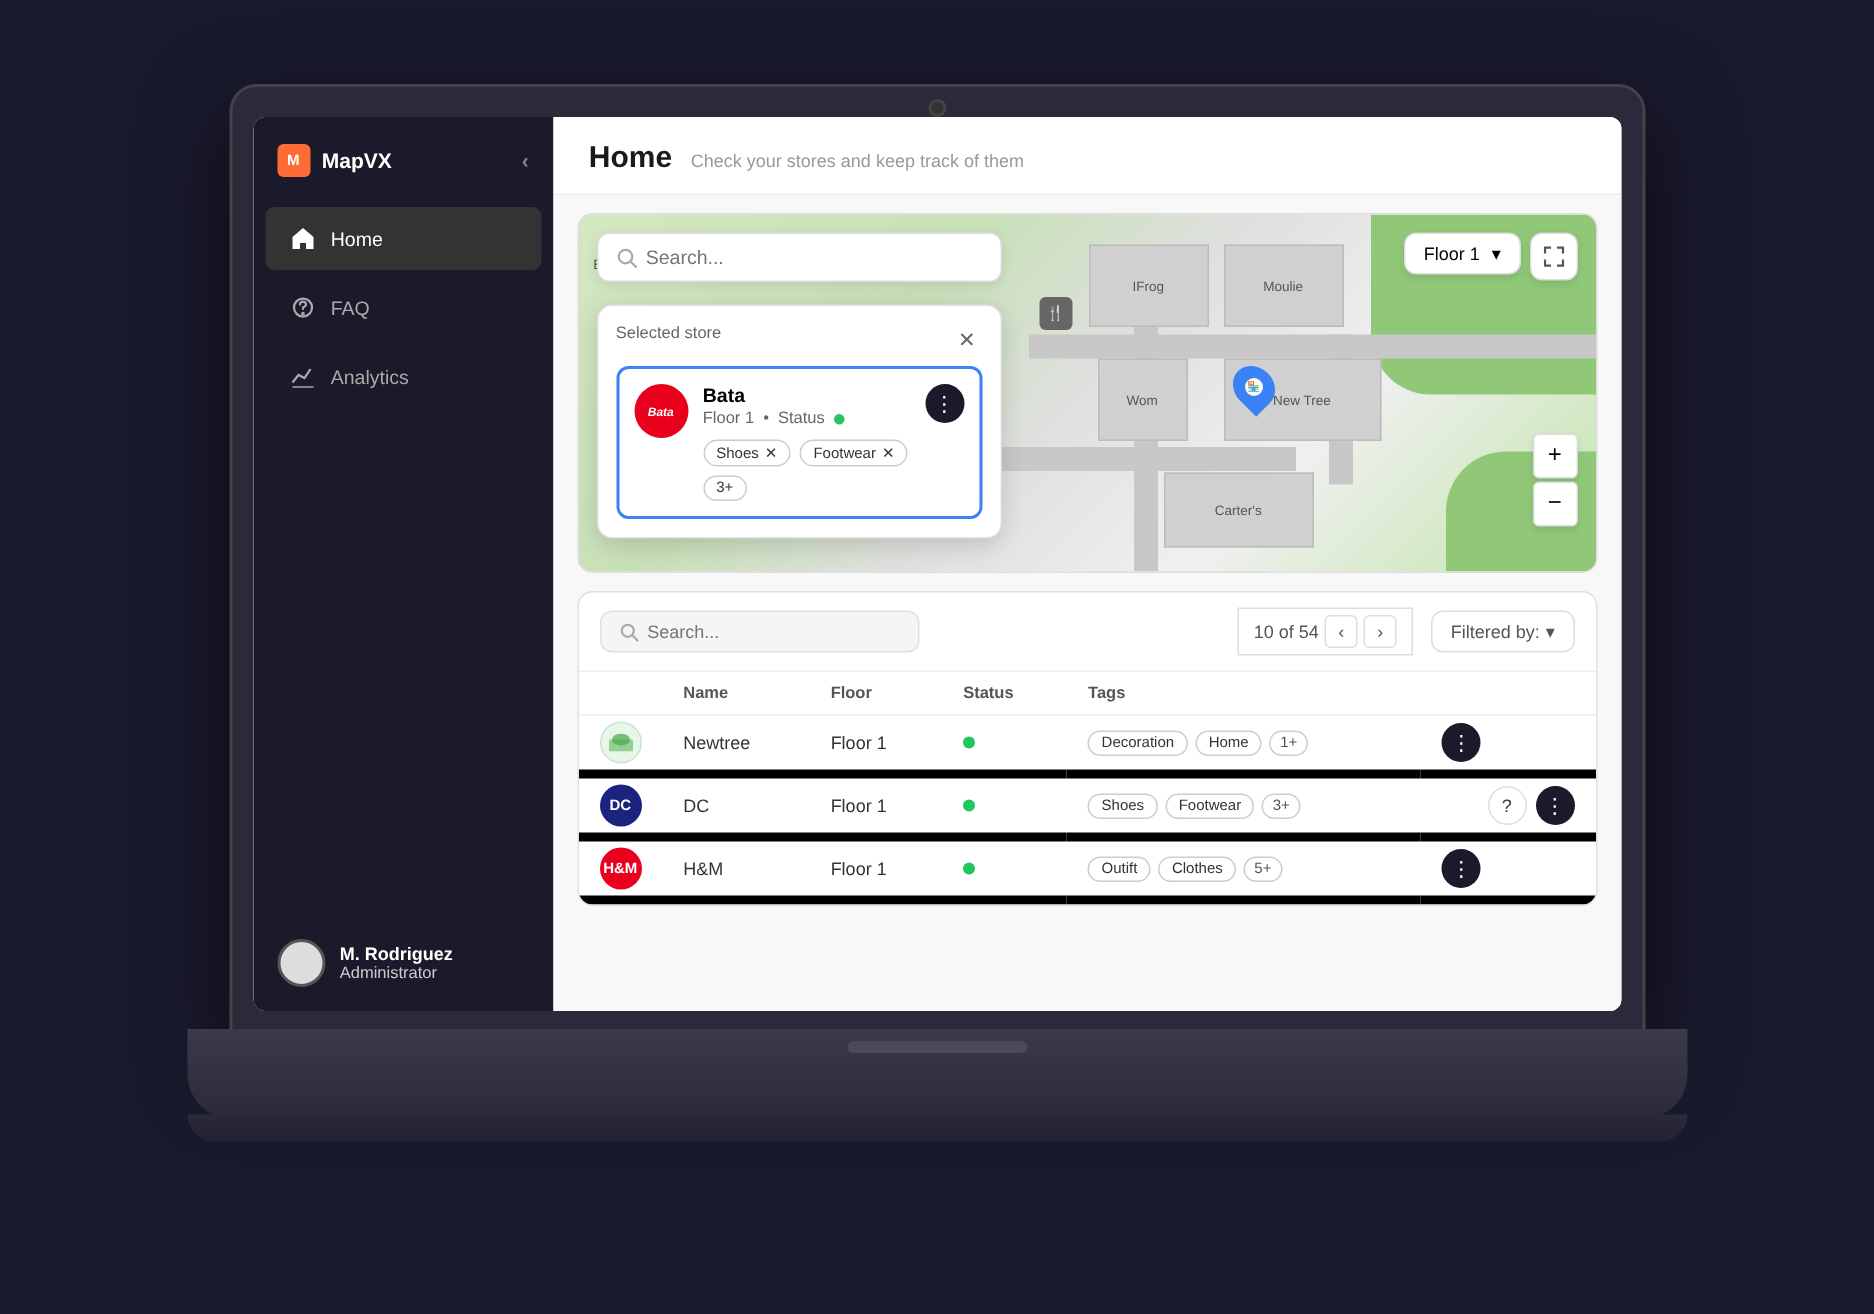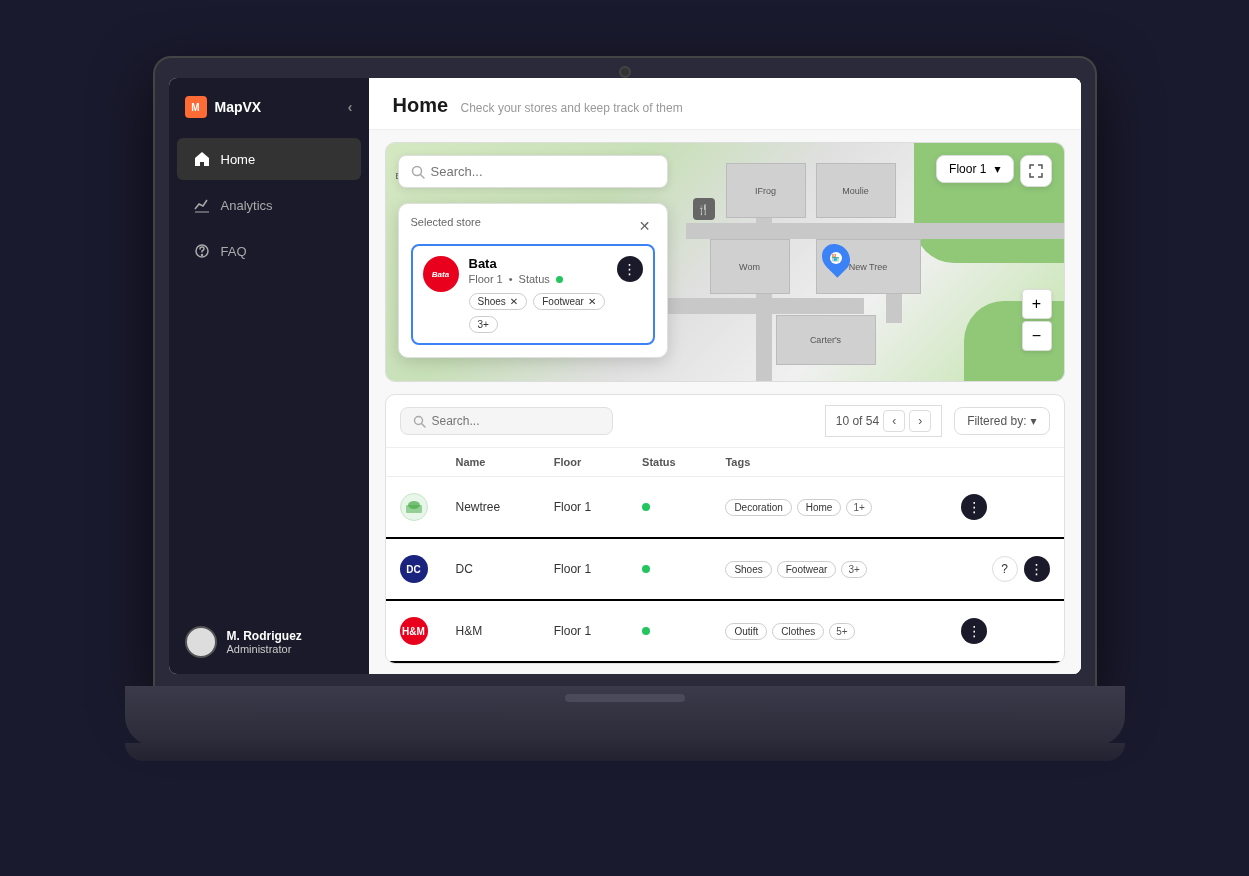--- a/index.html
+++ b/index.html
@@ -450,23 +450,23 @@
     th {
       text-align: left;
       padding: 8px 14px;
       font-weight: 600;
       color: #555;
       font-size: 11px;
       margin-top: 36px;
     }
 
     td {
-      padding: 16px 14px;
+      padding: 4px 14px;
       color: #333;
-      border-bottom: 2px solid #000000;
+      border-bottom: 6px solid #000000;
       vertical-align: middle;
     }
 
     .store-row-logo {
       width: 28px; height: 28px;
       border-radius: 50%;
       display: flex; align-items: center; justify-content: center;
       font-size: 8px; font-weight: 700;
     }
 
@@ -540,43 +540,43 @@
           <div class="collapse-btn">‹</div>
         </div>
 
         <div class="nav-item active">
           <div class="nav-icon">
             <svg width="16" height="16" viewBox="0 0 16 16" fill="white">
               <path d="M8 1L1 7v8h5v-4h4v4h5V7L8 1z"></path>
             </svg>
           </div>
           <span>Home</span>
-        </div>
-
-        <div class="nav-item">
-          <div class="nav-icon">
-            <svg width="16" height="16" viewBox="0 0 16 16" fill="#aaa">
-              <polyline points="1,12 5,7 9,9 13,3" stroke="#aaa" stroke-width="1.5" fill="none"></polyline>
-              <line x1="1" y1="15" x2="15" y2="15" stroke="#aaa" stroke-width="1"></line>
-            </svg>
-          </div>
-          <span>Analytics</span>
         </div>
 
         <div class="nav-item">
           <div class="nav-icon">
             <svg width="16" height="16" viewBox="0 0 16 16" fill="none" stroke="#aaa" stroke-width="1.5">
               <circle cx="8" cy="8" r="6"></circle>
               <path d="M6 6c0-1.1.9-2 2-2s2 .9 2 2c0 1-1 1.5-2 2v1" stroke-linecap="round"></path>
               <circle cx="8" cy="12" r="0.5" fill="#aaa"></circle>
             </svg>
           </div>
           <span>FAQ</span>
         </div>
 
+        <div class="nav-item">
+          <div class="nav-icon">
+            <svg width="16" height="16" viewBox="0 0 16 16" fill="#aaa">
+              <polyline points="1,12 5,7 9,9 13,3" stroke="#aaa" stroke-width="1.5" fill="none"></polyline>
+              <line x1="1" y1="15" x2="15" y2="15" stroke="#aaa" stroke-width="1"></line>
+            </svg>
+          </div>
+          <span>Analytics</span>
+        </div>
+
         <div class="sidebar-bottom">
           <div class="avatar"></div>
           <div class="user-info">
             <div class="user-name">M. Rodriguez</div>
             <div>Administrator</div>
           </div>
         </div>
       </div>
 
       <div class="main-content">
@@ -597,21 +597,21 @@
               <div class="road-h" style="top:155px;left:250px;right:200px;height:16px;background:#c8c8c8;"></div>
               <div class="road-v" style="left:370px;top:70px;bottom:0;width:16px;background:#c8c8c8;"></div>
               <div class="road-v" style="left:500px;top:80px;height:100px;width:16px;background:#c8c8c8;"></div>
 
               <div class="map-building" style="left:340px;top:20px;width:80px;height:55px;">
                 <span class="map-building-label">IFrog</span>
               </div>
               <div class="map-building" style="left:430px;top:20px;width:80px;height:55px;">
                 <span class="map-building-label">Moulie</span>
               </div>
-              <div class="map-building" style="left:324px;top:96px;width:80px;height:55px;">
+              <div class="map-building" style="left:346px;top:96px;width:60px;height:55px;">
                 <span class="map-building-label">Wom</span>
               </div>
               <div class="map-building" style="left:430px;top:96px;width:105px;height:55px;">
                 <span class="map-building-label">New Tree</span>
               </div>
               <div class="map-building" style="left:390px;top:172px;width:100px;height:50px;">
                 <span class="map-building-label">Carter's</span>
               </div>
               <div class="map-building" style="left:50px;top:155px;width:110px;height:60px;background:#e8001c;">
                 <span class="map-building-label" style="color:white;">Todo Moda</span>

